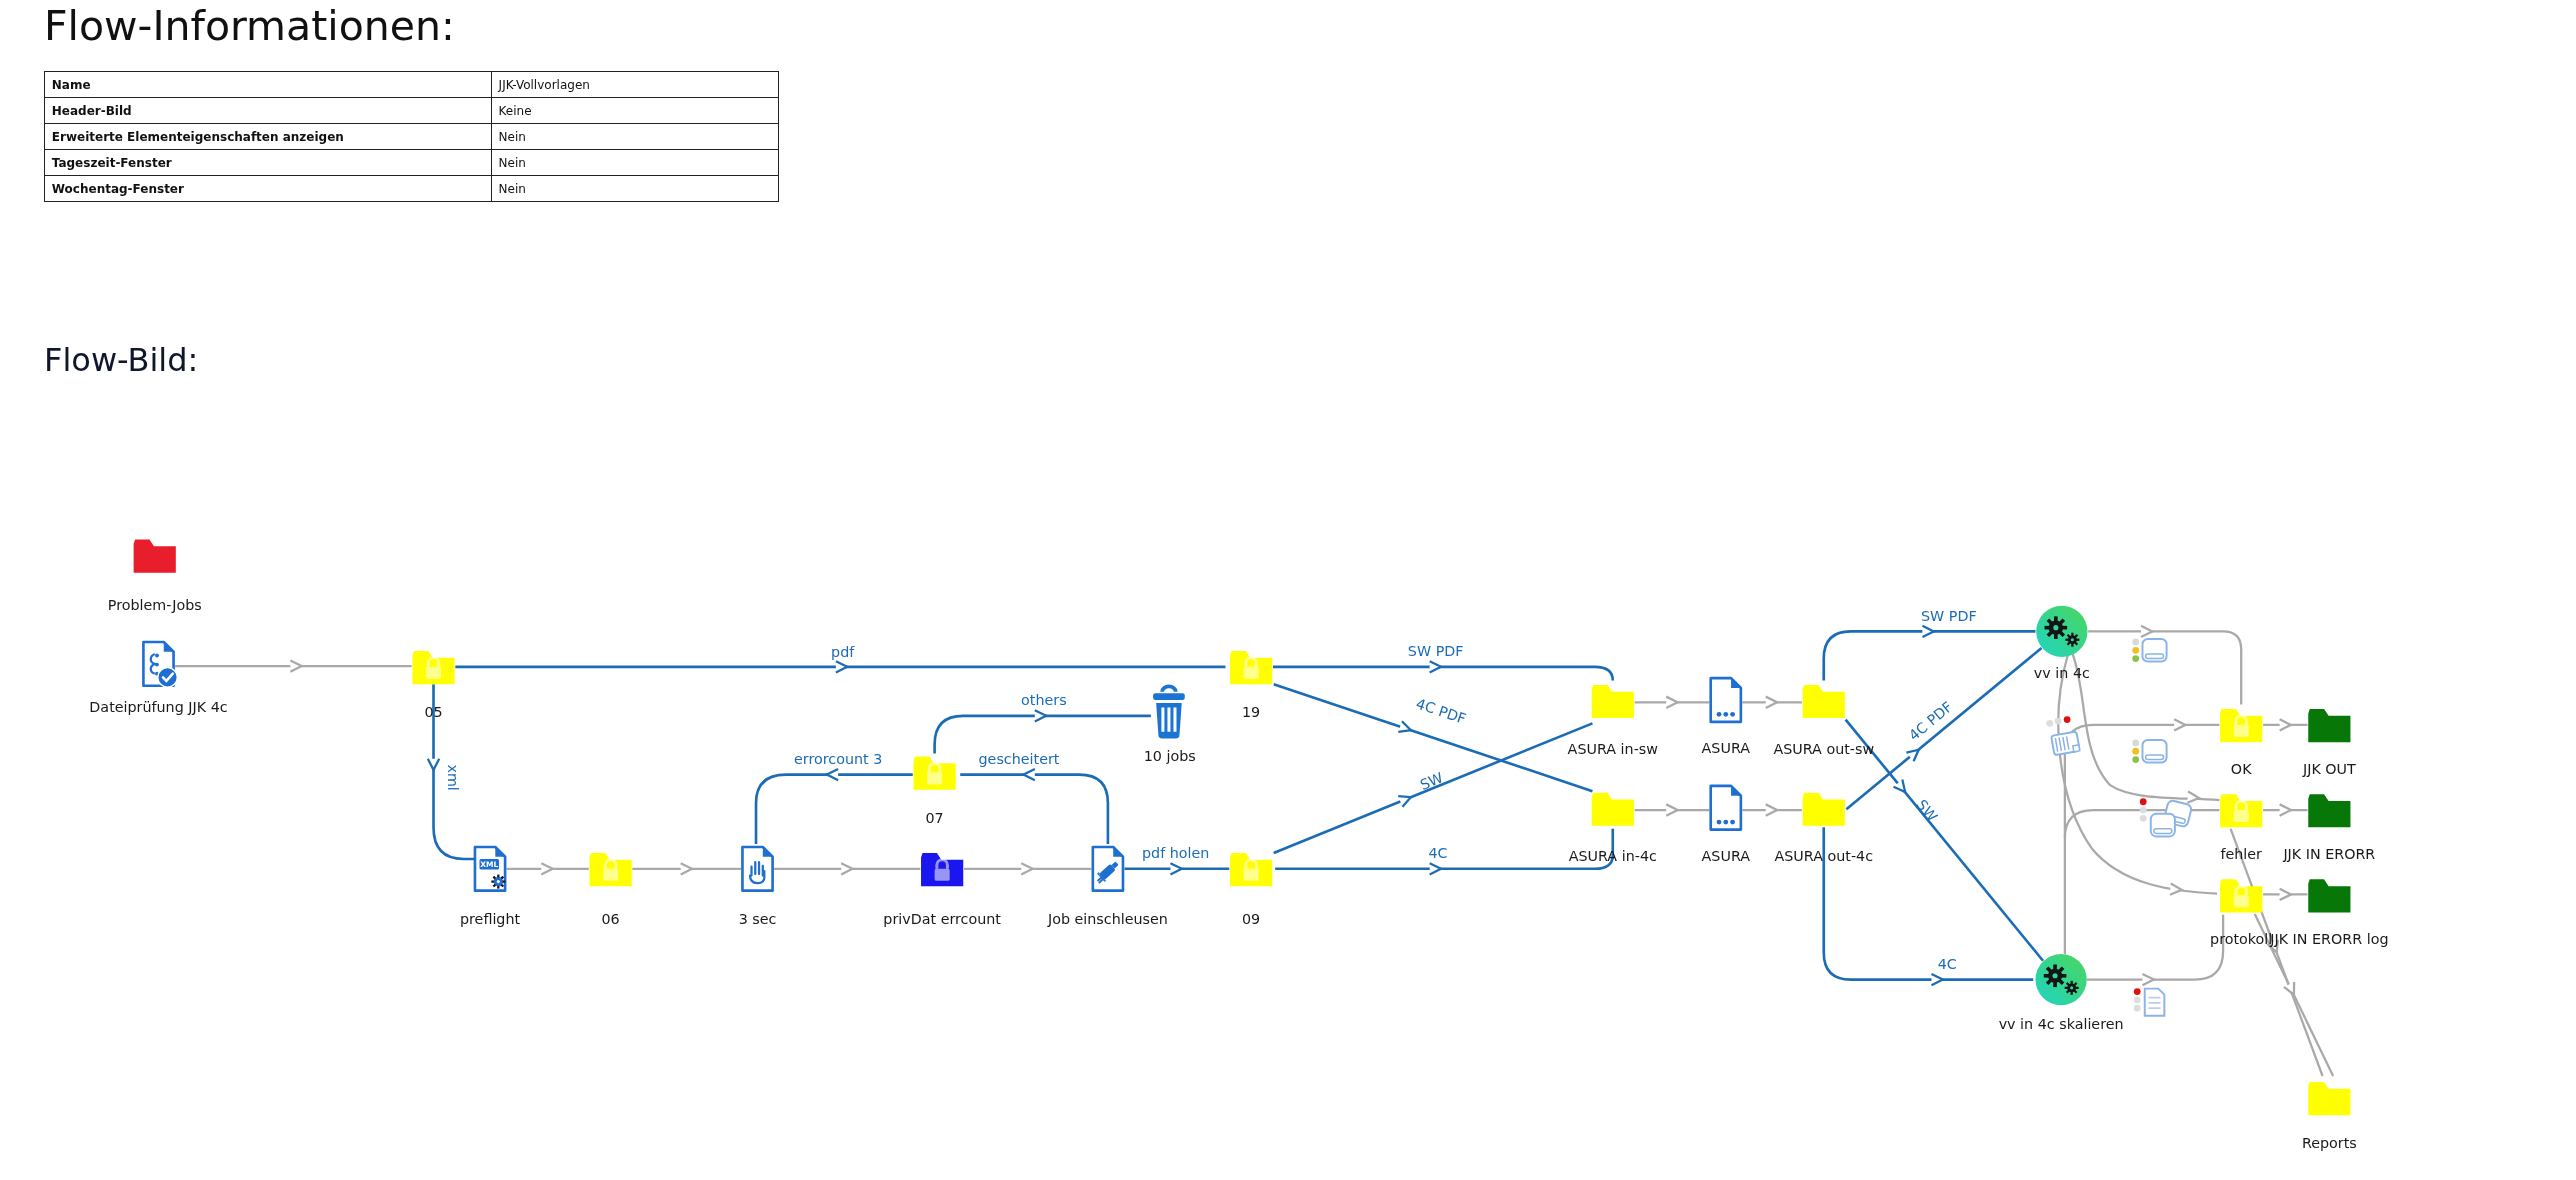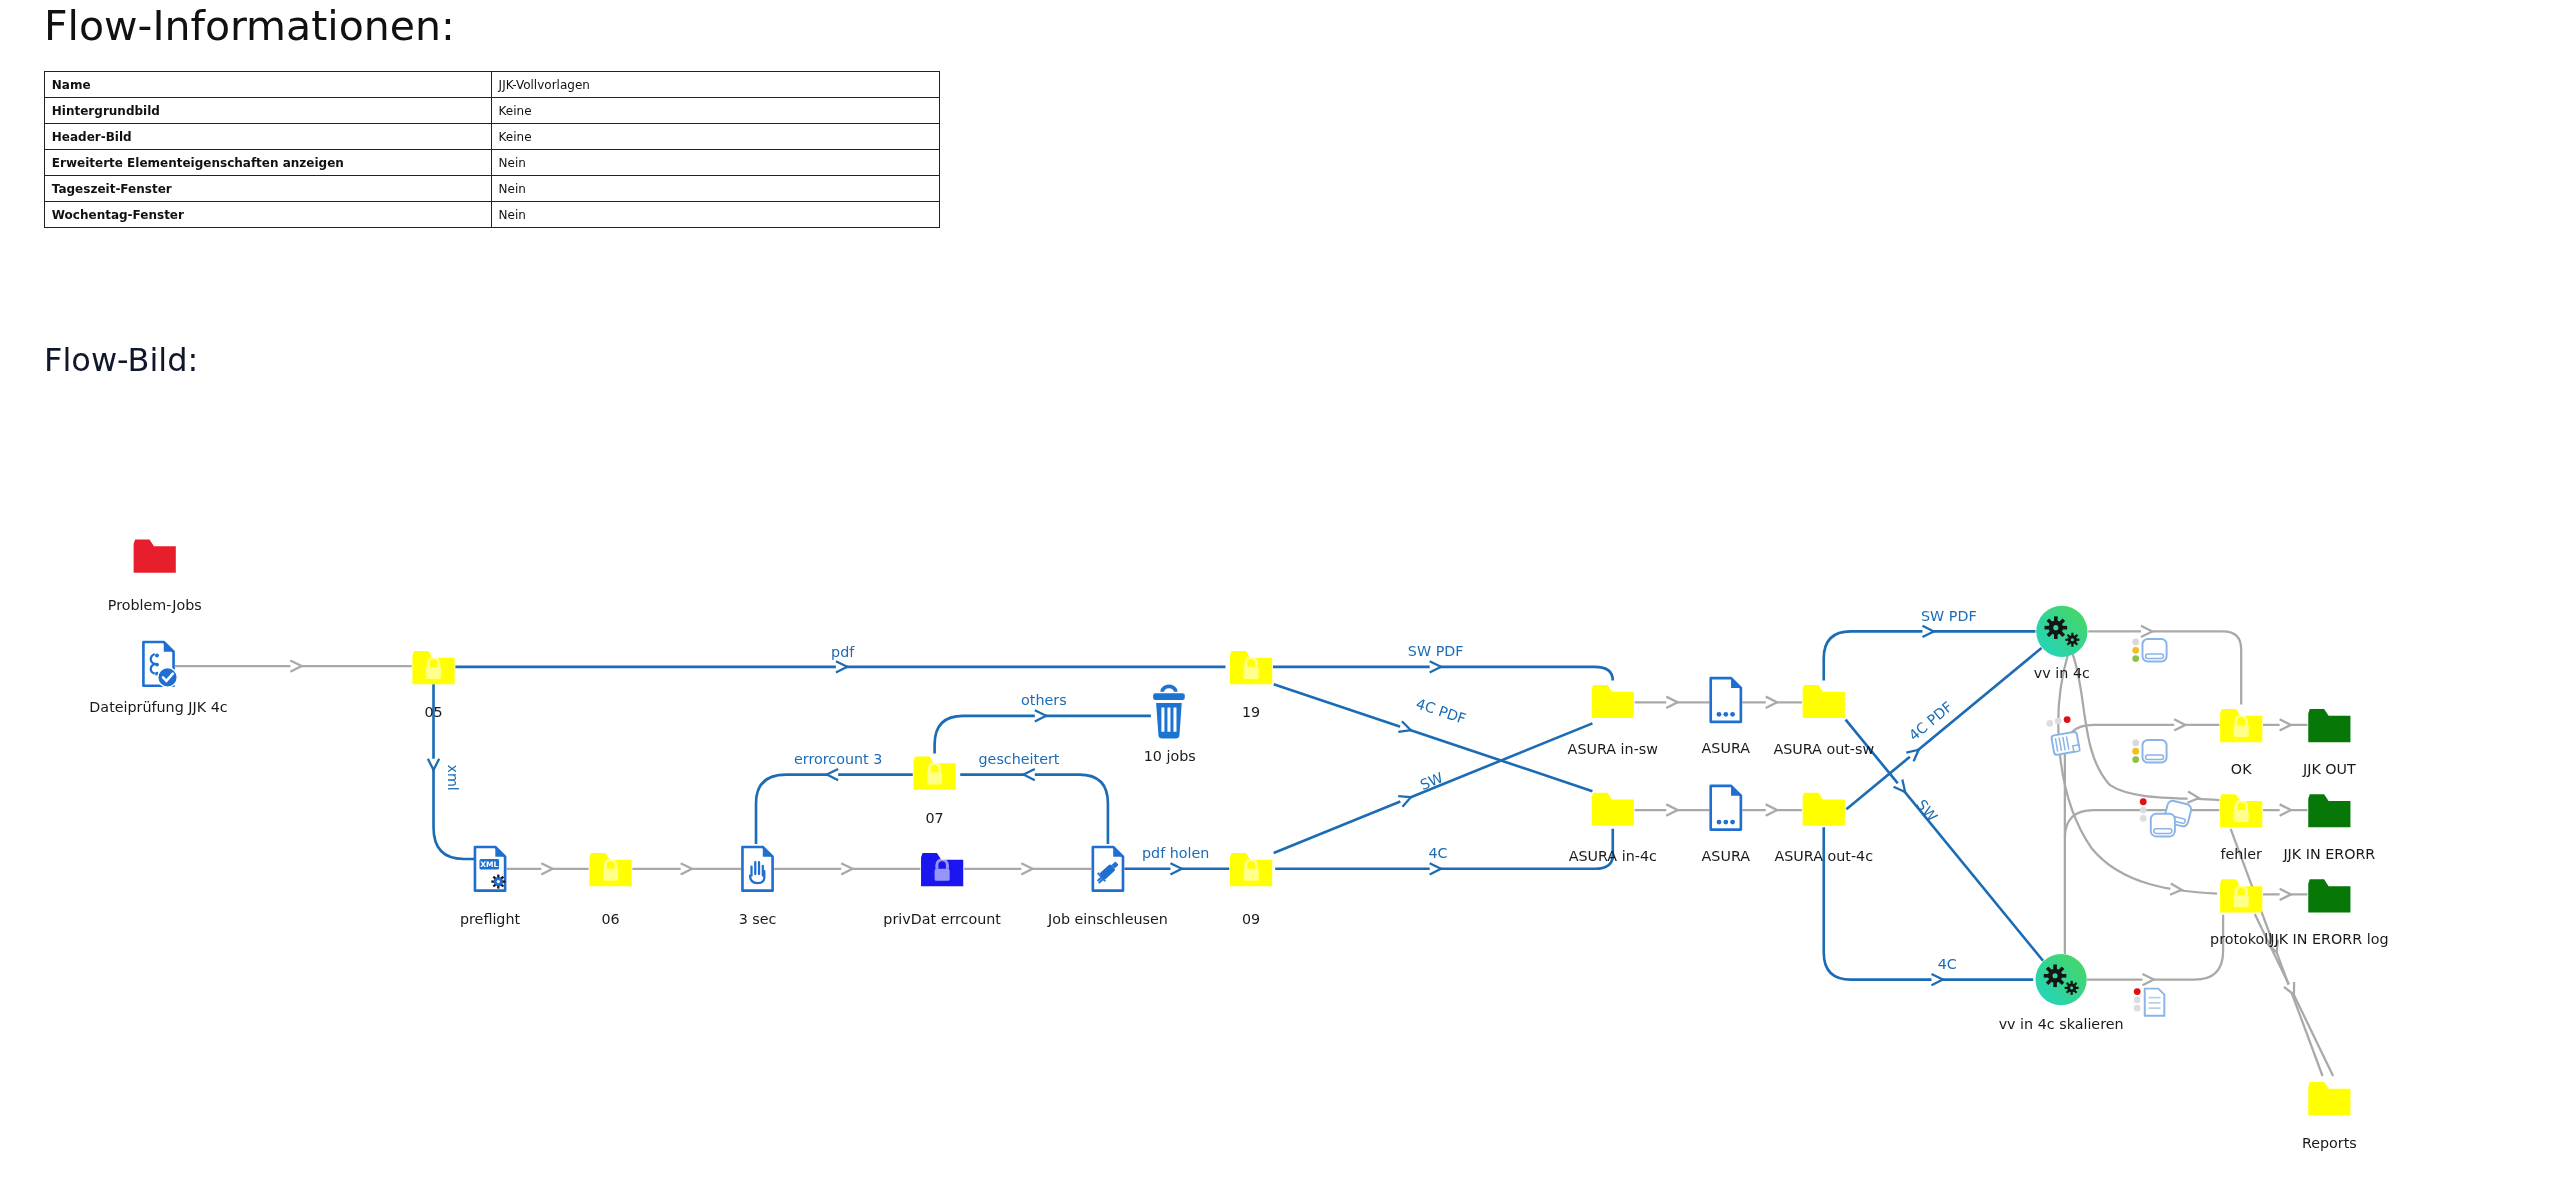--- a/index.html
+++ b/index.html
@@ -1,41 +1,37 @@
 <!DOCTYPE html>
 <html style="font-size:12px"><head>
 <meta charset="utf-8">
 <style>
   html,body{margin:0;padding:0;background:#fff;}
   body{width:2576px;height:1180px;position:relative;font-family:"DejaVu Sans","Liberation Sans",sans-serif;overflow:hidden;}
   .h1{position:absolute;left:44px;top:1.5px;font-size:41px;color:#111;letter-spacing:0px;}
-  .infotable{position:absolute;left:44px;top:71px;width:896px;border-collapse:collapse;table-layout:fixed;}
+  .infotable{position:absolute;left:44px;top:71px;width:735px;border-collapse:collapse;table-layout:fixed;}
   .infotable th,.infotable td{border:1.1px solid #222;height:25px;font-size:12px;padding:0 0 0 6.8px;text-align:left;vertical-align:middle;color:#111;}
   .infotable th{width:439px;font-weight:bold;}
   .h2{position:absolute;left:44px;top:341px;font-size:32px;color:#0f172a;}
   svg{position:absolute;left:0;top:0;}
   .nlab{font-size:19px;fill:#1a1a1a;text-anchor:middle;}
   .elab{font-size:19px;fill:#1b6cb5;text-anchor:middle;}
   .gedge{stroke:#a9a9a9;stroke-width:3;fill:none;}
   .bedge{stroke:#1b6cb5;stroke-width:3.5;fill:none;}
 </style>
 </head>
 <body>
 
 <div class="h1">Flow-Informationen:</div>
 
 <table class="infotable">
   <tbody>
     <tr>
         <th>Name</th>
         <td>JJK-Vollvorlagen</td>
-      </tr>
-    <tr>
-        <th>Hintergrundbild</th>
-        <td>Keine</td>
       </tr>
     <tr>
         <th>Header-Bild</th>
         <td>Keine</td>
       </tr>
     <tr>
         <th>Erweiterte Elementeigenschaften anzeigen</th>
         <td>Nein</td>
       </tr>
     <tr>

